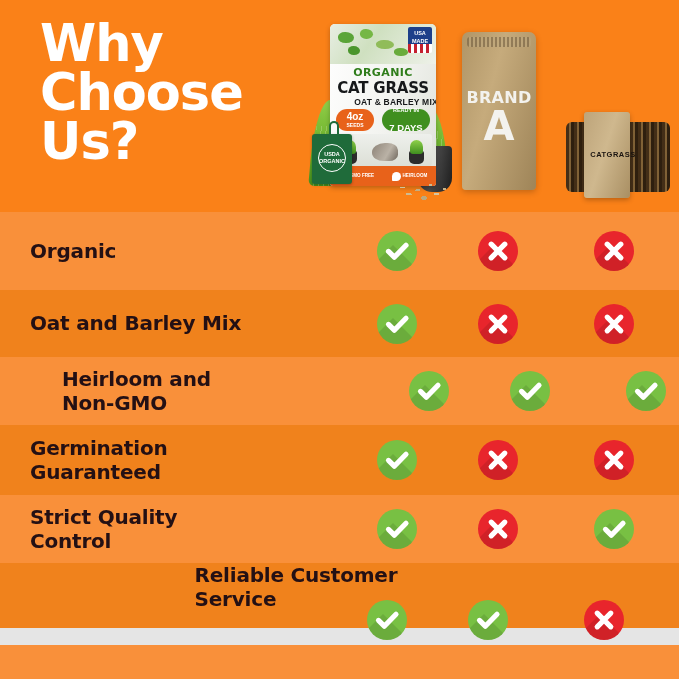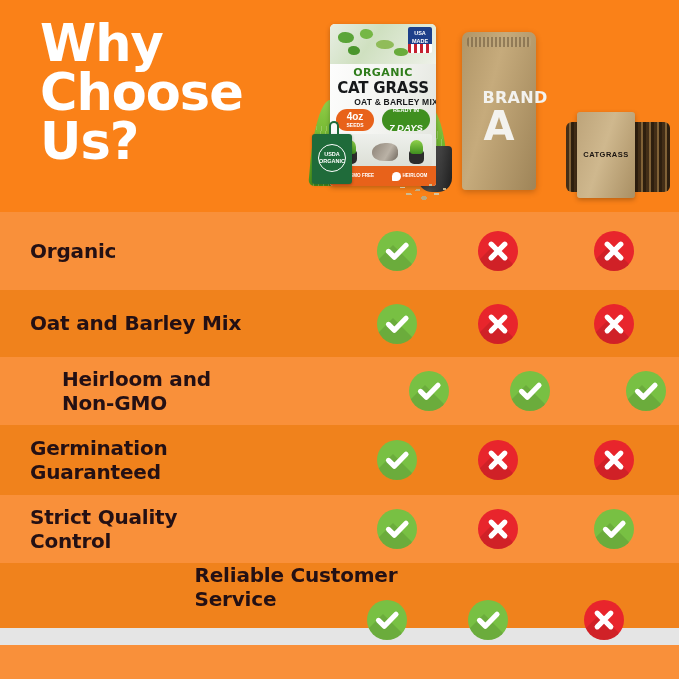--- a/index.html
+++ b/index.html
@@ -161,21 +161,21 @@
     display: flex; flex-direction: column;
     align-items: center; justify-content: center;
     line-height: 1;
     text-align: center;
   }
   .badge-oz { background: #e8621a; width: 38px; }
   .badge-ready { background: #3f8f1f; flex: 1; }
   .badge-oz .big { font-size: 10px; font-weight: bold; }
   .badge-oz .small { font-size: 5px; font-weight: bold; margin-top: 1px; }
   .badge-ready .small { font-size: 5.5px; font-weight: bold; }
-  .badge-ready .big { font-size: 9.5px; font-weight: bold; margin-top: 9px; font-style: italic; }
+  .badge-ready .big { font-size: 9.5px; font-weight: bold; margin-top: 9px; }
   .pouch-photo {
     position: absolute;
     left: 4px; top: 110px;
     width: 98px; height: 32px;
     background: linear-gradient(180deg, #eef0ec 0%, #dcdfd6 100%);
     border-radius: 3px;
     overflow: hidden;
   }
   .photo-cat {
     position: absolute;
@@ -280,21 +280,20 @@
   .brand-a-name {
     position: absolute;
     left: 0; top: 56px;
     width: 74px;
     text-align: center;
     color: #f3f2ee;
     font-family: "DejaVu Sans", sans-serif;
     font-weight: bold;
     font-size: 16px;
     letter-spacing: .3px;
-    padding-left: 16px;
   }
   .brand-a-letter {
     position: absolute;
     left: 0; top: 74px;
     width: 74px;
     text-align: center;
     color: #f3f2ee;
     font-family: "DejaVu Sans", sans-serif;
     font-weight: bold;
     font-size: 40px;
@@ -312,22 +311,22 @@
     left: 0; top: 10px;
     width: 104px; height: 70px;
     background:
       repeating-linear-gradient(90deg,
         #3a2a17 0 3px, #7a6038 3px 5px, #241a0e 5px 8px);
     border-radius: 6px;
     opacity: .95;
   }
   .packet {
     position: absolute;
-    left: 11px; top: 0px;
-    width: 58px; height: 86px;
+    left: 18px; top: 0px;
+    width: 46px; height: 86px;
     background: linear-gradient(108deg, #bda47a 0%, #cfb88e 45%, #a98f63 100%);
     border-radius: 3px;
     box-shadow: 0 2px 5px rgba(0,0,0,.25);
   }
   .packet-label {
     position: absolute;
     left: 0; top: 38px;
     width: 58px;
     text-align: center;
     color: #1a1410;

